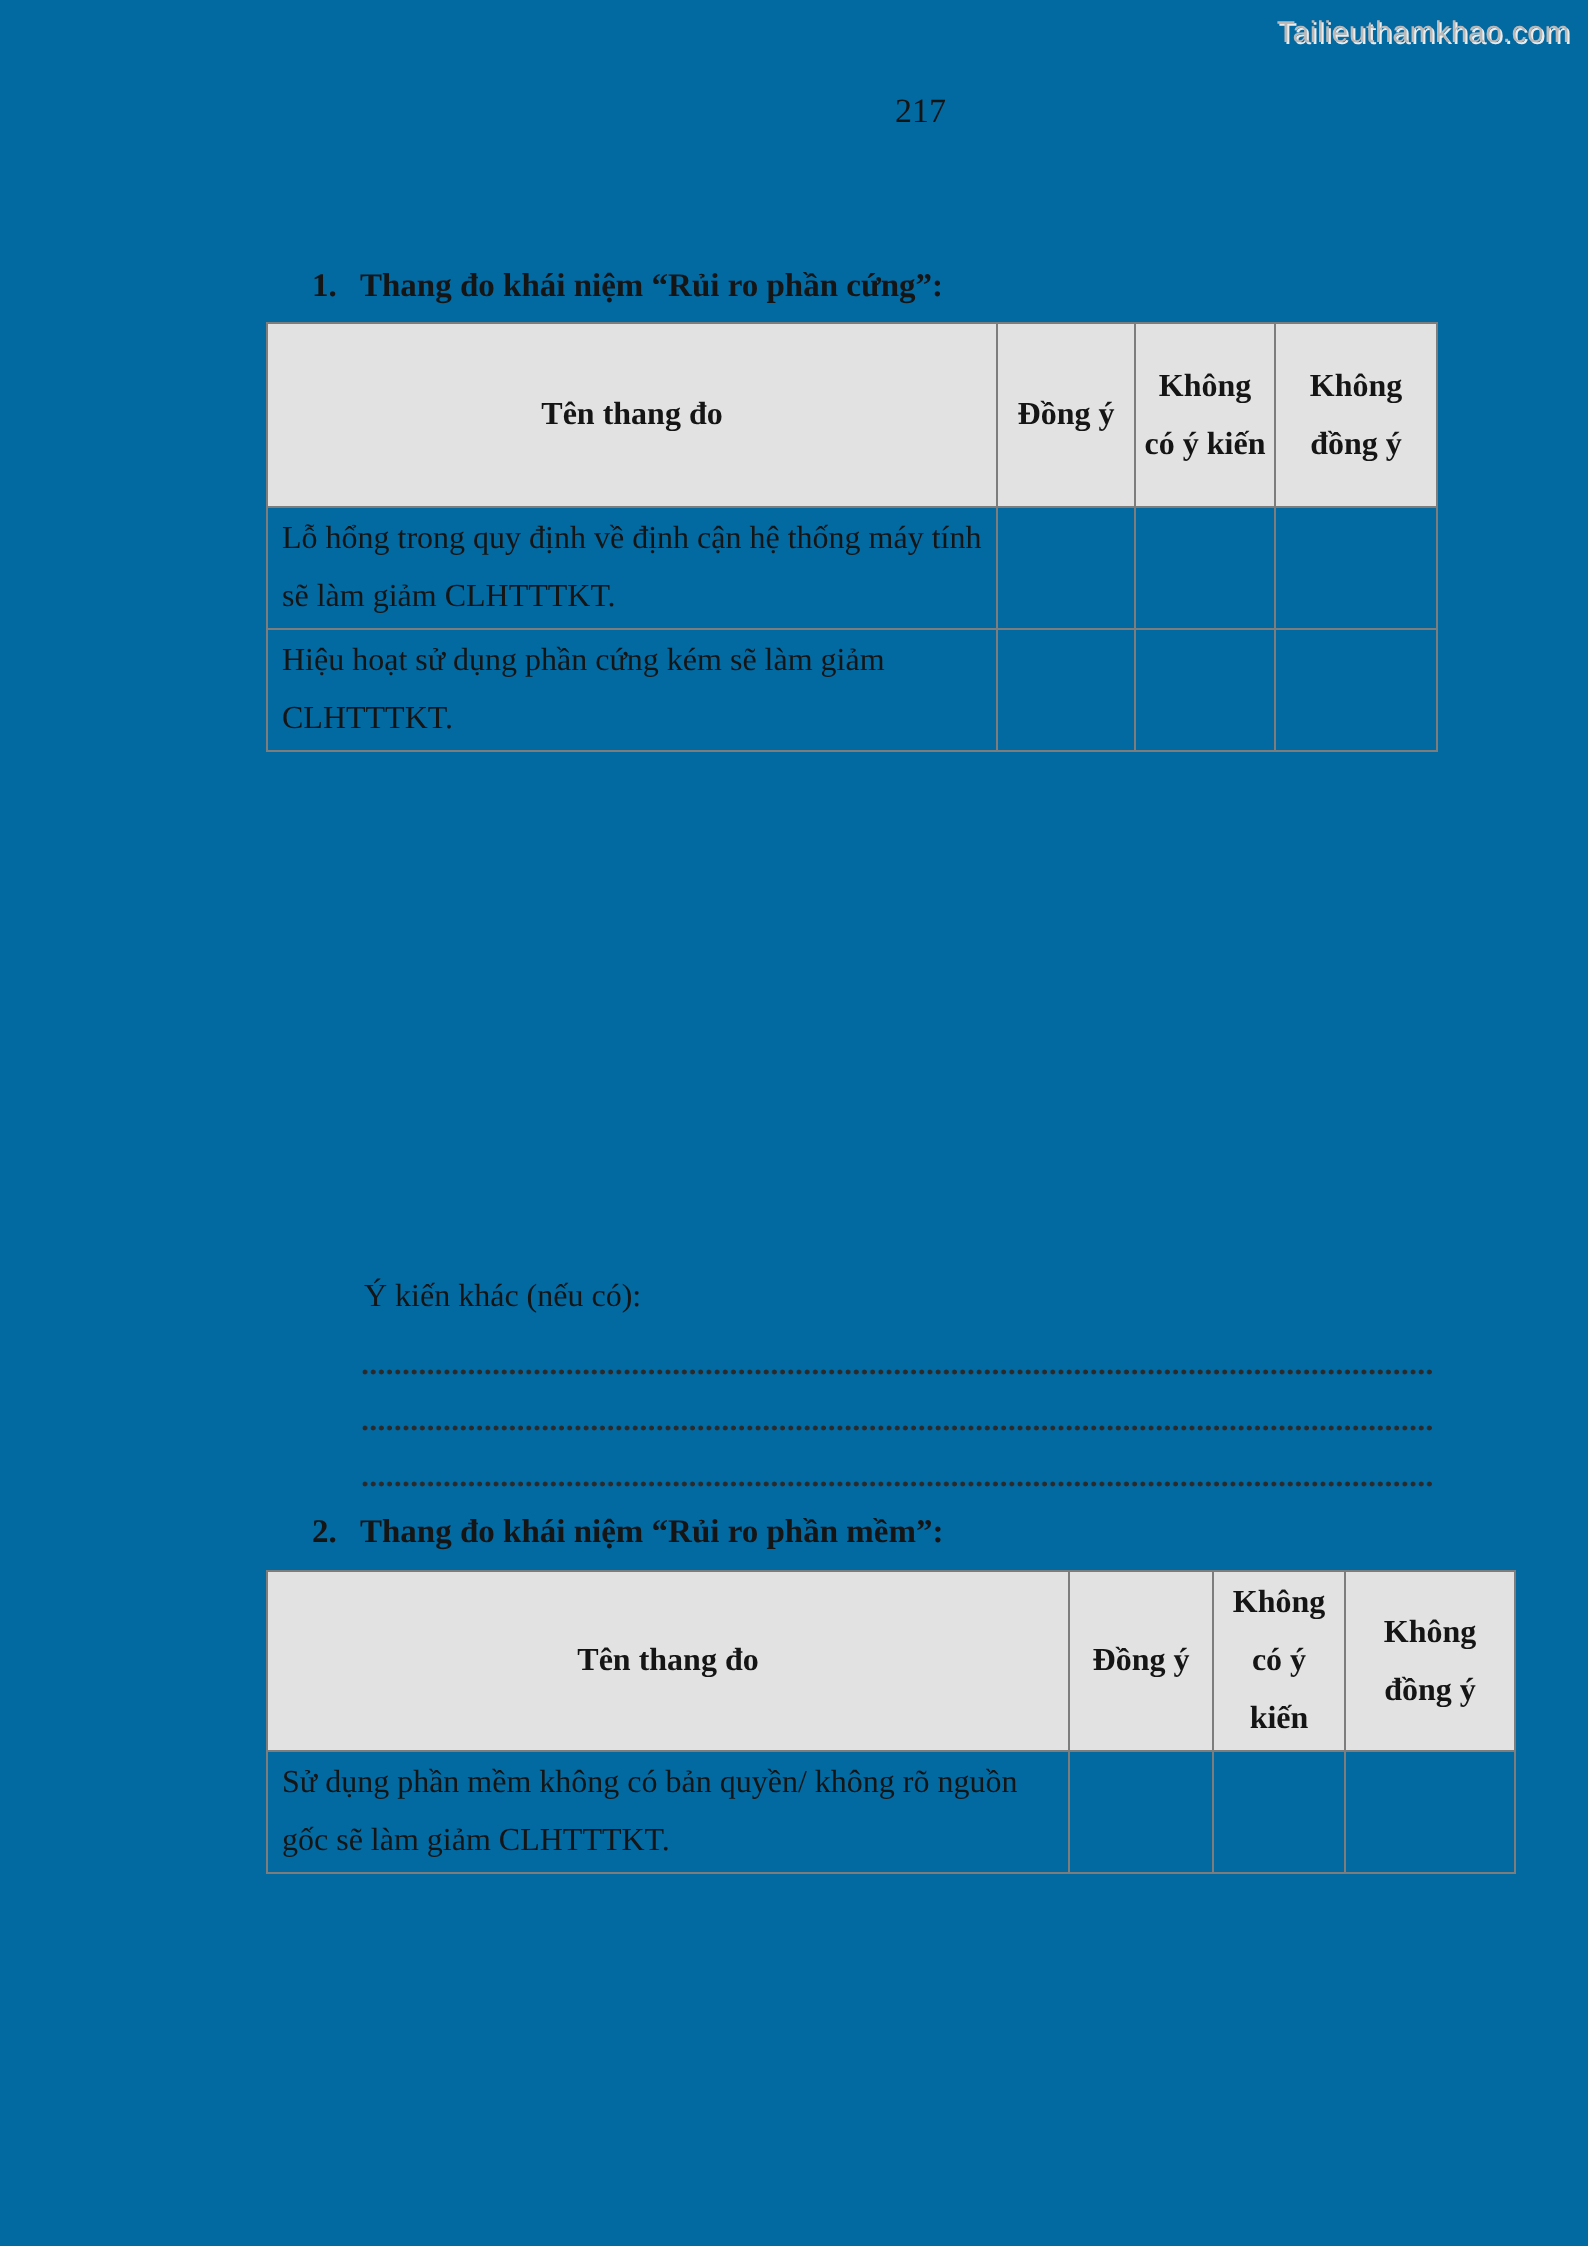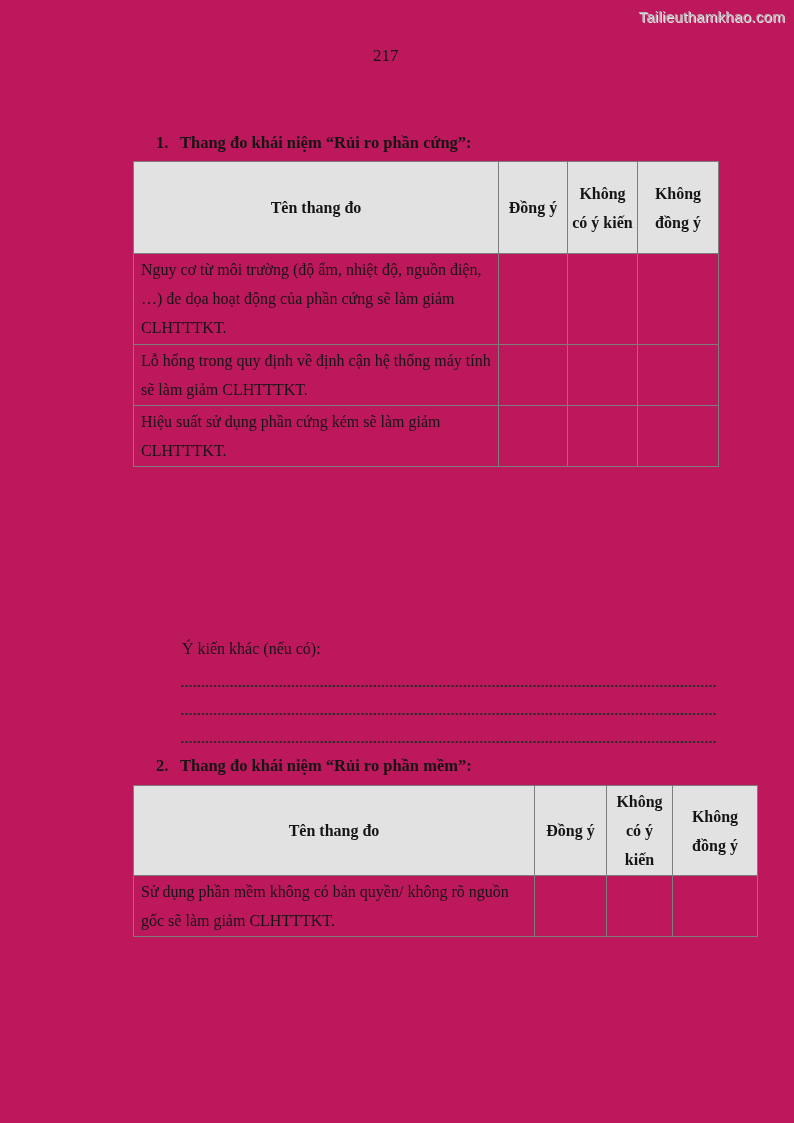--- a/index.html
+++ b/index.html
@@ -1,34 +1,34 @@
 <!DOCTYPE html>
 <html><head>
 <meta charset="utf-8">
 <style>
   html,body { margin:0; padding:0; background:#888; }
   .page {
     position:relative;
     width:794px; height:1123px;
     margin:0 auto;
-    background:#be185d;
+    background:#0369a1;
     font-family:"Liberation Serif","DejaVu Serif",serif;
     color:#151515;
     overflow:hidden;
   }
   .watermark {
     position:absolute; top:8px; right:9px;
     font-family:"Liberation Sans","DejaVu Sans",sans-serif;
     font-size:15px; letter-spacing:0.3px;
     color:#b9b9b9;
     text-shadow:1px 1px 0 #ececec;
   }
   .page-number {
     position:absolute; top:46px; left:373px; width:100px;
-    text-align:left; font-size:17px;
+    text-align:right; font-size:17px;
   }
   .section-heading {
     position:absolute; left:156px;
     font-size:16.5px; font-weight:bold;
     display:flex; white-space:nowrap;
   }
   .section-heading .num { width:24px; }
   .section-heading-1 { top:133px; }
   .section-heading-2 { top:756px; }
 
@@ -90,34 +90,28 @@
         <col style="width:70px">
         <col style="width:81px">
     </colgroup>
     <tbody>
         <tr style="height:92px">
       <th>Tên thang đo</th>
       <th>Đồng ý</th>
       <th>Không có ý kiến</th>
       <th>Không đồng ý</th>
     </tr>
-    <tr style="height:91px">
-      <td>Nguy cơ từ môi trường (độ ẩm, nhiệt độ, nguồn điện, …) đe dọa hoạt động của phần cứng sẽ làm giảm CLHTTTKT.</td>
-      <td></td>
-      <td></td>
-      <td></td>
-    </tr>
     <tr style="height:58px">
       <td>Lỗ hổng trong quy định về định cận hệ thống máy tính sẽ làm giảm CLHTTTKT.</td>
       <td></td>
       <td></td>
       <td></td>
     </tr>
     <tr style="height:58px">
-      <td>Hiệu suất sử dụng phần cứng kém sẽ làm giảm CLHTTTKT.</td>
+      <td>Hiệu hoạt sử dụng phần cứng kém sẽ làm giảm CLHTTTKT.</td>
       <td></td>
       <td></td>
       <td></td>
     </tr>
   </tbody>
     </table>
 
   <div class="other-opinion-label">Ý kiến khác (nếu có):</div>
 
   <div class="dotted-line dl-1"></div>

